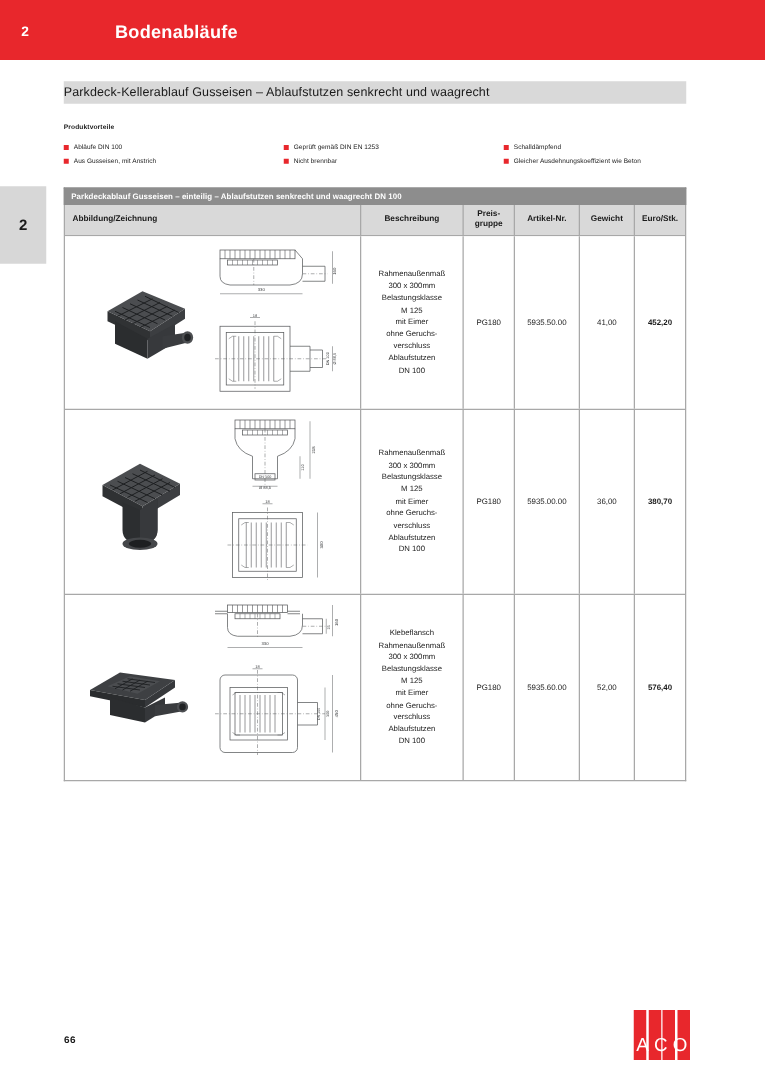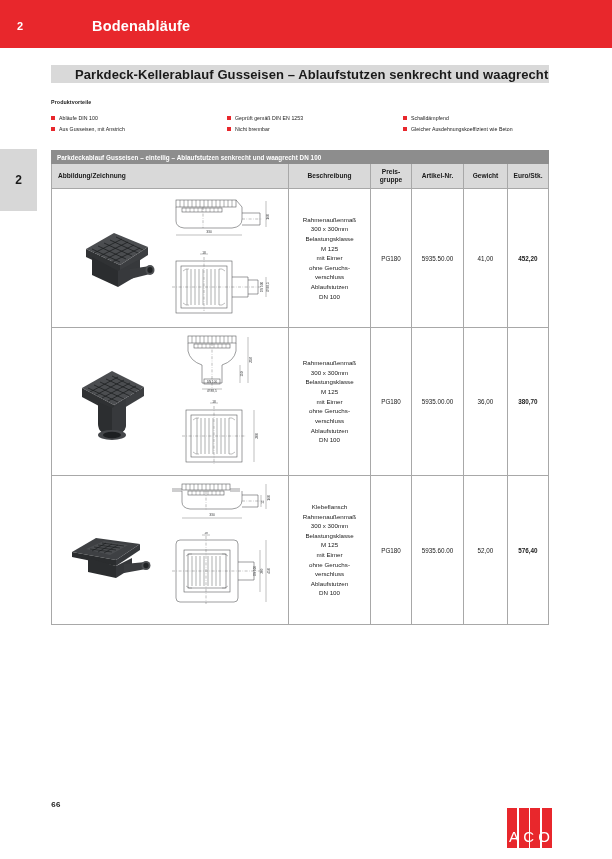--- a/index.html
+++ b/index.html
@@ -61,24 +61,24 @@
   
   .section-title-bar {
     position: absolute;
     left: 51px; top: 65px;
     width: 498px; height: 18px;
     background: #d9d9d9;
     display: flex;
     align-items: center;
   }
   .section-title-text {
-    font-size: 13px;
-    font-weight: bold;
-    color: #1a1a1a;
-    padding-left: 24px;
+    font-size: 10px;
+    font-weight: normal;
+    color: #1a1a1a;
+    padding-left: 0;
     letter-spacing: 0.1px;
   }
 
   
   .adv-heading {
     position: absolute;
     left: 51px; top: 99px;
     font-size: 5.3px;
     font-weight: bold;
     color: #1a1a1a;
@@ -190,21 +190,21 @@
     position: absolute;
   }
   .drawing {
     position: absolute;
   }
   svg { display: block; }
 
   
   .page-num {
     position: absolute;
-    left: 51px; top: 800px;
+    left: 51px; top: 828px;
     font-size: 8px;
     font-weight: bold;
     color: #1a1a1a;
     font-family: Liberation Mono, monospace;
   }
   .logo {
     position: absolute;
     left: 507px; top: 808px;
     width: 45px; height: 40px;
     display: flex;

